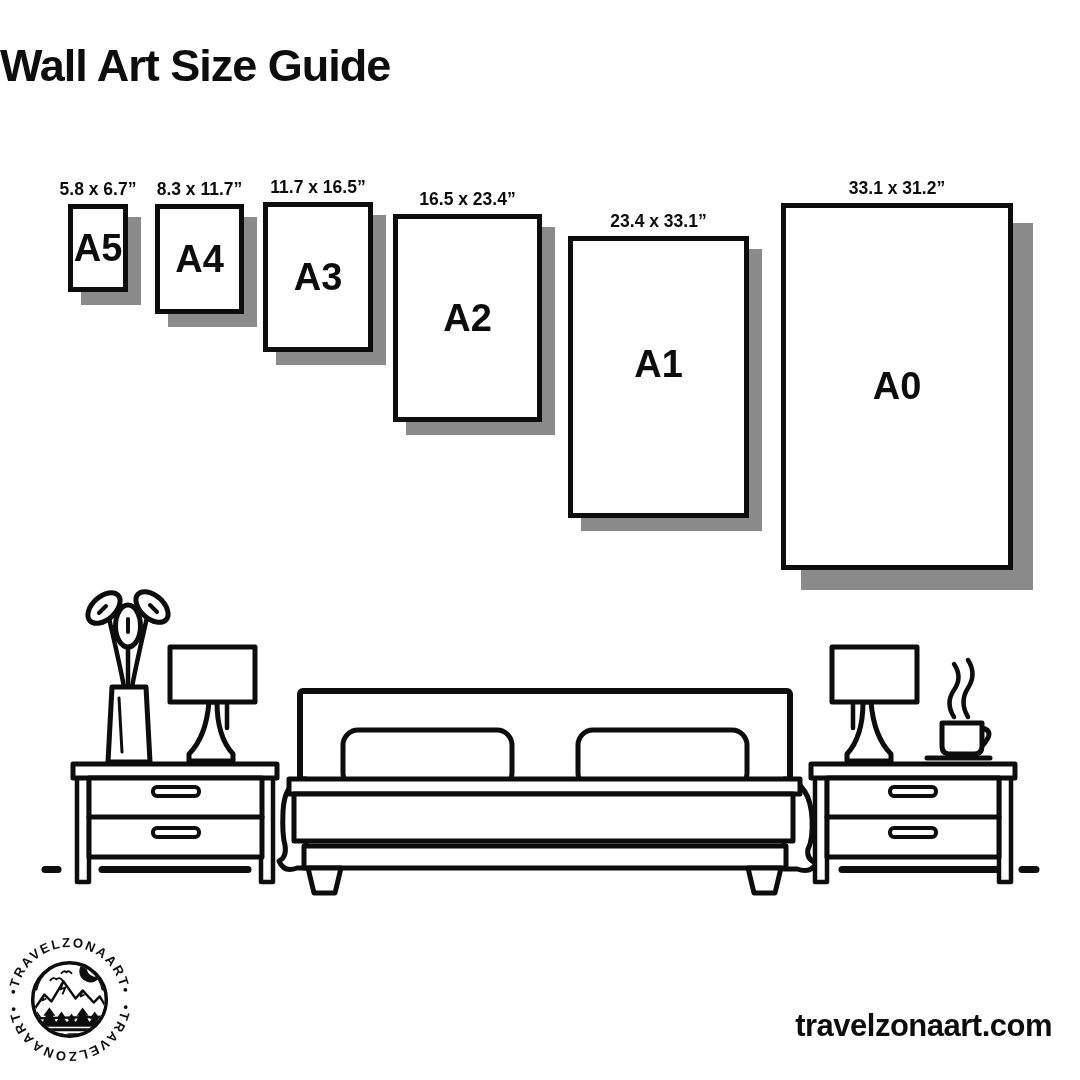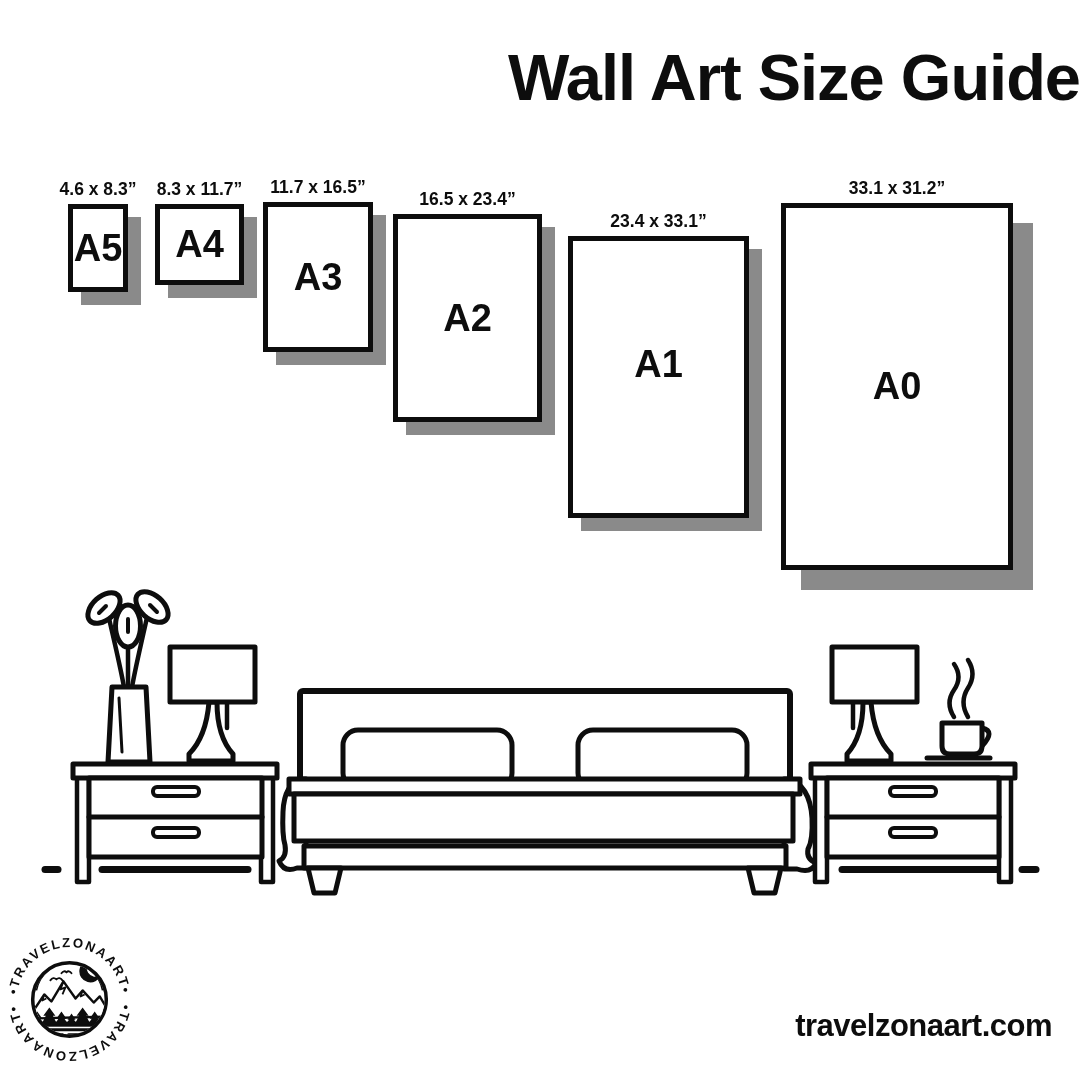--- a/index.html
+++ b/index.html
@@ -12,22 +12,22 @@
   body{
     position:relative;
     background:var(--bg);
     font-family:"Liberation Sans","DejaVu Sans",sans-serif;
     color:var(--ink);
     overflow:hidden;
   }
   .page-title{
     position:absolute;
     left:0;right:0;top:40px;
-    text-align:right;
-    font-size:65px;
+    text-align:left;
+    font-size:45px;
     font-weight:800;
     letter-spacing:-1px;
     color:var(--ink);
   }
   
   .size-box{
     position:absolute;
     background:#fff;
     border:5px solid var(--ink);
     box-shadow:13px 13px 0 0 var(--shadow);
@@ -41,21 +41,21 @@
   .size-dims{
     position:absolute;
     bottom:calc(100% + 9px);
     left:50%;
     transform:translateX(-50%);
     white-space:nowrap;
     font-size:17.5px;
     font-weight:700;
   }
   #box-a5{left:68px;top:204px;width:60px;height:88px;}
-  #box-a4{left:155px;top:204px;width:89px;height:81px;}
+  #box-a4{left:155px;top:204px;width:89px;height:110px;}
   #box-a3{left:263px;top:202px;width:110px;height:150px;}
   #box-a2{left:393px;top:202px;width:149px;height:208px;margin-top:12px;}
   #box-a1{left:568px;top:203px;width:181px;height:282px;margin-top:33px;}
   #box-a1 .size-code{margin-top:-26px;}
   #box-a0{left:781px;top:203px;width:232px;height:367px;box-shadow:20px 20px 0 0 var(--shadow);}
   
   .bedroom{
     position:absolute;
     left:0;top:580px;
     width:1080px;height:330px;
@@ -83,21 +83,21 @@
     color:var(--ink);
     white-space:nowrap;
   }
 </style>
 </head>
 <body>
 
 <h1 class="page-title">Wall Art Size Guide</h1>
 
 <div class="size-box" id="box-a5">
-  <span class="size-dims">4.6 x 8.3”</span>
+  <span class="size-dims">5.8 x 6.7”</span>
   <span class="size-code">A5</span>
 </div>
 <div class="size-box" id="box-a4">
   <span class="size-dims">8.3 x 11.7”</span>
   <span class="size-code">A4</span>
 </div>
 <div class="size-box" id="box-a3">
   <span class="size-dims">11.7 x 16.5”</span>
   <span class="size-code">A3</span>
 </div>

